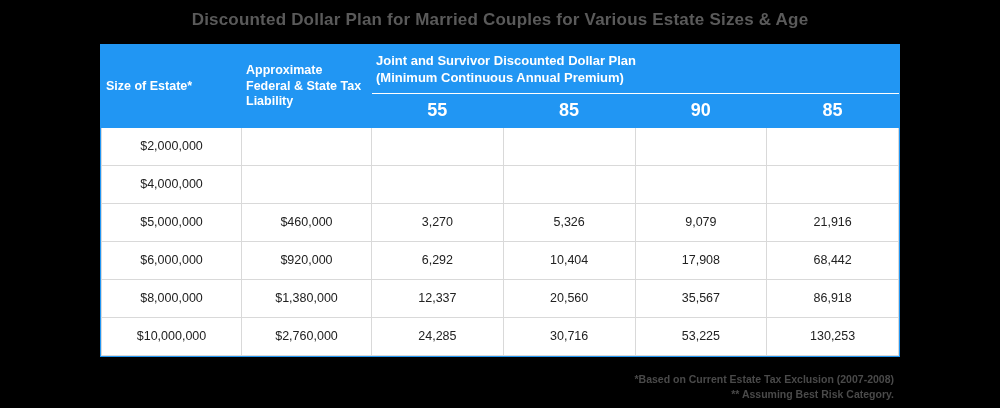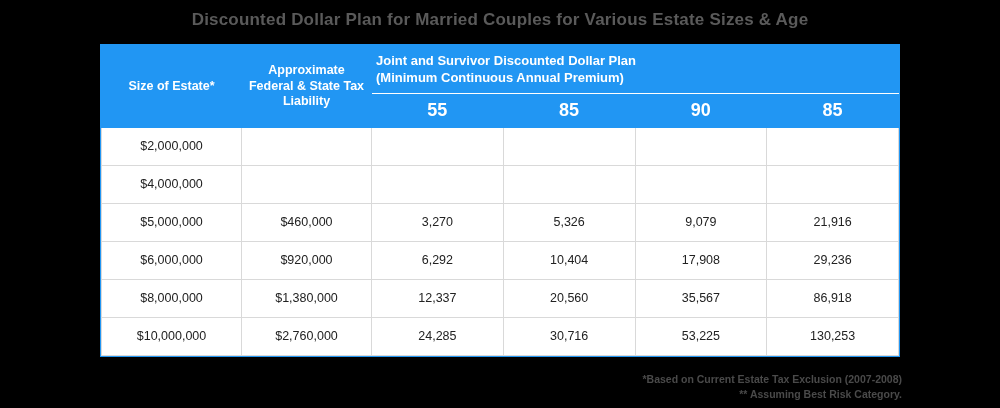--- a/index.html
+++ b/index.html
@@ -47,21 +47,21 @@
   table.main th, table.main td {
     border: 1px solid #d9d9d9;
     box-sizing: border-box;
   }
   
   .hdr {
     background: #2196f3;
     color: #ffffff;
     font-size: 12.5px;
     font-weight: bold;
-    text-align: center;
+    text-align: left;
     line-height: 1.25;
     border-color: #2196f3 !important;
     padding: 6px 4px;
   }
   .hdr-span {
     background: #2196f3;
     color: #ffffff;
     font-size: 13px;
     font-weight: bold;
     text-align: left;
@@ -90,21 +90,21 @@
     background: #ffffff;
     padding: 0 4px;
   }
   .col-estate { width: 140px; }
   .col-tax { width: 130px; }
   .col-age { width: 132px; }
 
   .footnotes {
     position: absolute;
     top: 372px;
-    left: 12px;
+    left: 4px;
     width: 890px;
     text-align: right;
     color: #4a4a4a;
     font-size: 10.5px;
     font-weight: bold;
     line-height: 1.45;
   }
   .footnotes div { display: block; }
 </style>
 </head>
@@ -158,21 +158,21 @@
           <td class="body-cell col-age">5,326</td>
           <td class="body-cell col-age">9,079</td>
           <td class="body-cell col-age">21,916</td>
         </tr>
         <tr>
           <td class="body-cell col-estate">$6,000,000</td>
           <td class="body-cell col-tax">$920,000</td>
           <td class="body-cell col-age">6,292</td>
           <td class="body-cell col-age">10,404</td>
           <td class="body-cell col-age">17,908</td>
-          <td class="body-cell col-age">29,236</td>
+          <td class="body-cell col-age">68,442</td>
         </tr>
         <tr>
           <td class="body-cell col-estate">$8,000,000</td>
           <td class="body-cell col-tax">$1,380,000</td>
           <td class="body-cell col-age">12,337</td>
           <td class="body-cell col-age">20,560</td>
           <td class="body-cell col-age">35,567</td>
           <td class="body-cell col-age">86,918</td>
         </tr>
         <tr>

